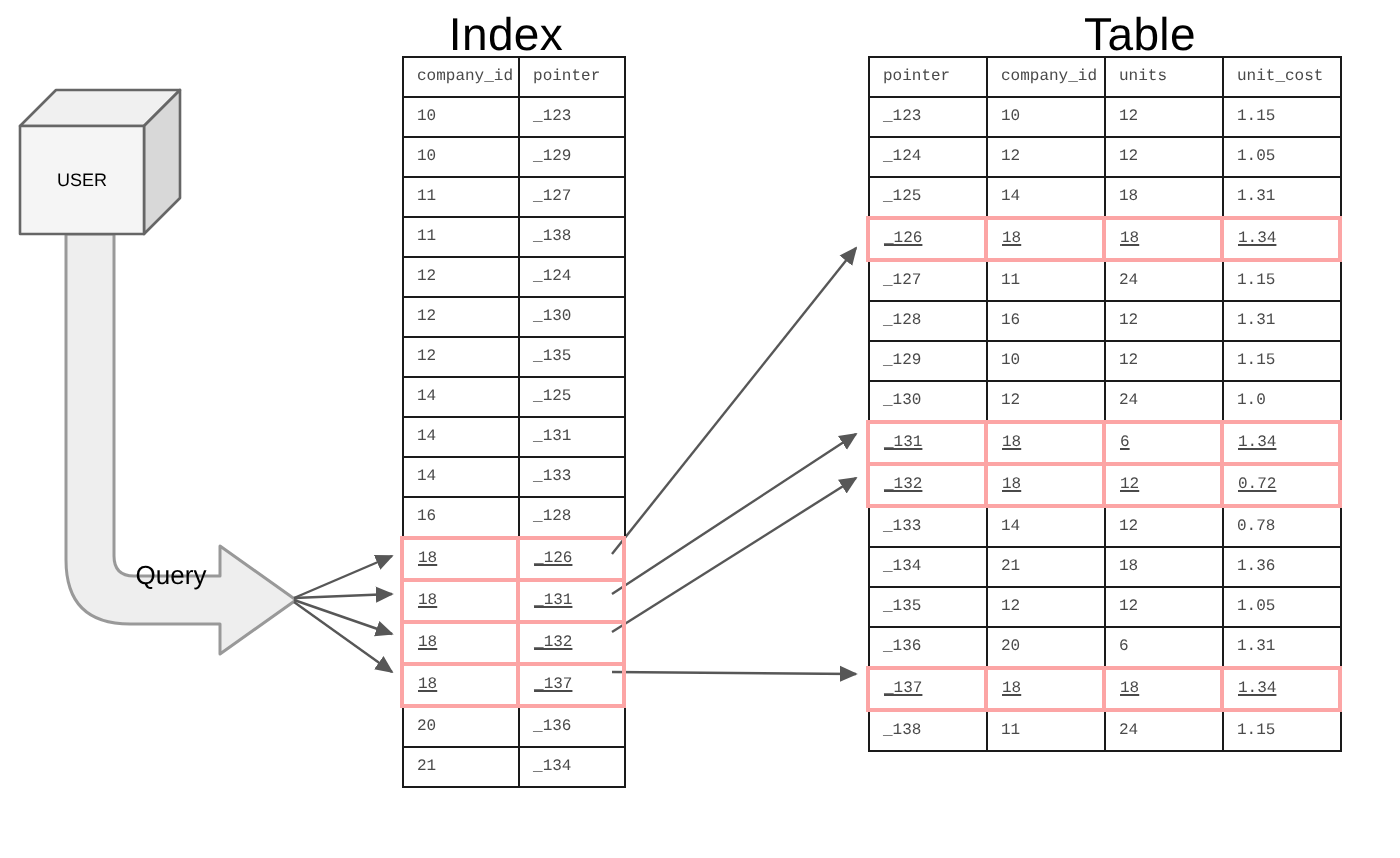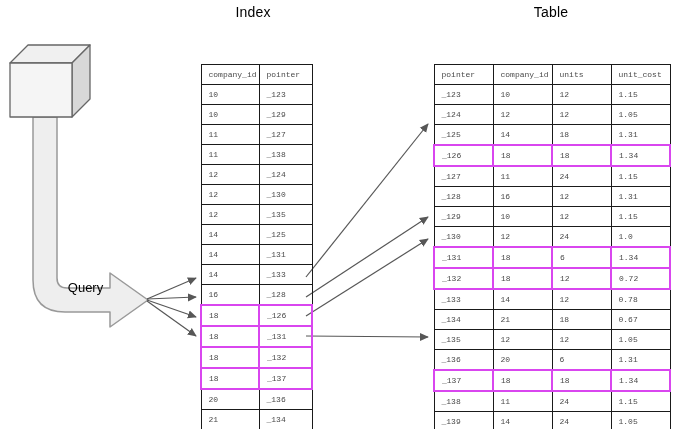--- a/index.html
+++ b/index.html
@@ -1,40 +1,40 @@
 <!DOCTYPE html>
 <html><head>
 <meta charset="utf-8">
 <style>
   html,body { margin:0; padding:0; background:#ffffff; }
   #stage {
     position:relative; width:700px; height:429px; background:#ffffff;
     font-family:"Liberation Sans", sans-serif; overflow:hidden;
   }
   .title {
-    position:absolute; top:4px; font-size:14px; color:#000;
+    position:absolute; top:4px; font-size:23px; color:#000;
     text-align:center; letter-spacing:0.2px;
   }
   #index-title { left:200px; width:106px; }
-  #table-title { left:433px; width:236px; }
-  .tbl-wrap { position:absolute; top:28px;margin-top:36px; }
+  #table-title { left:452px; width:236px; }
+  .tbl-wrap { position:absolute; top:28px; }
   #index-wrap { left:200px; }
   #table-wrap { left:433px; }
   table.dtable {
     border-collapse:collapse; table-layout:fixed;
     font-family:"Liberation Mono","DejaVu Sans Mono",monospace;
     font-size:8px; color:#4a4a4a;
   }
   table.dtable th, table.dtable td {
     border:1px solid #1a1a1a; height:19px; padding:0 2px 0 7px;
     text-align:left; font-weight:normal; white-space:nowrap; overflow:hidden;
   }
   #index-table col { width:53px; }
   #main-table col { width:59px; }
-  tr.highlight th, tr.highlight td { border:2px solid #d946ef; }
+  tr.highlight th, tr.highlight td { border:2px solid #fca5a5;text-decoration:underline; }
   svg#diagram-svg { position:absolute; left:0; top:0; }
   .float-label { position:absolute; color:#000; text-align:center; }
   #user-label {
     left:10px; top:62px; width:62px; height:55px; font-size:9px;
     display:flex; align-items:center; justify-content:center;
   }
   #query-label { left:58px; top:280px; width:55px; font-size:13px; }
 </style>
 </head>
 <body>
@@ -64,20 +64,21 @@
     </g>
 
     <g stroke="#575757" stroke-width="1.2" fill="none">
       <line x1="306" y1="277" x2="428" y2="124" marker-end="url(#ah)"></line>
       <line x1="306" y1="297" x2="428" y2="217" marker-end="url(#ah)"></line>
       <line x1="306" y1="316" x2="428" y2="239" marker-end="url(#ah)"></line>
       <line x1="306" y1="336" x2="428" y2="337" marker-end="url(#ah)"></line>
     </g>
   </svg>
 
+  <div class="float-label" id="user-label">USER</div>
   <div class="float-label" id="query-label">Query</div>
 
   <div class="title" id="index-title">Index</div>
   <div class="title" id="table-title">Table</div>
 
   <div class="tbl-wrap" id="index-wrap">
     <table class="dtable" id="index-table">
       <colgroup>
           <col>
           <col>
@@ -241,21 +242,21 @@
           <tr>
             <td>_133</td>
             <td>14</td>
             <td>12</td>
             <td>0.78</td>
           </tr>
           <tr>
             <td>_134</td>
             <td>21</td>
             <td>18</td>
-            <td>0.67</td>
+            <td>1.36</td>
           </tr>
           <tr>
             <td>_135</td>
             <td>12</td>
             <td>12</td>
             <td>1.05</td>
           </tr>
           <tr>
             <td>_136</td>
             <td>20</td>
@@ -267,23 +268,17 @@
             <td>18</td>
             <td>18</td>
             <td>1.34</td>
           </tr>
           <tr>
             <td>_138</td>
             <td>11</td>
             <td>24</td>
             <td>1.15</td>
           </tr>
-          <tr>
-            <td>_139</td>
-            <td>14</td>
-            <td>24</td>
-            <td>1.05</td>
-          </tr>
         </tbody>
     </table>
   </div>
 
 </div>
 
 </body></html>

